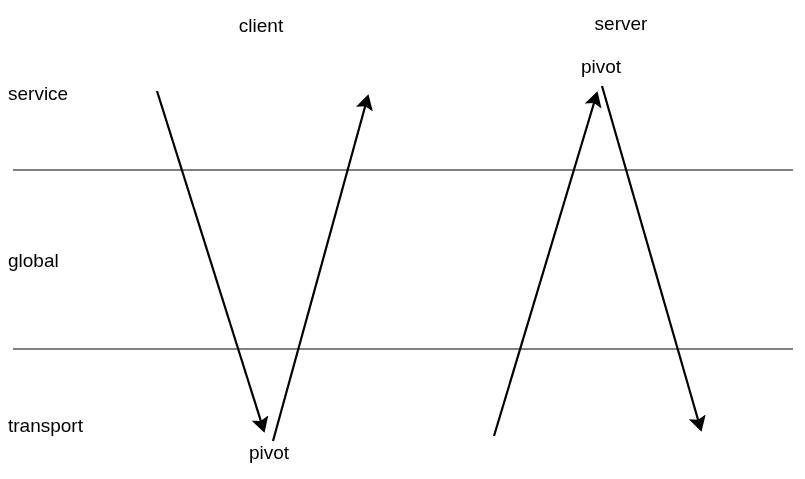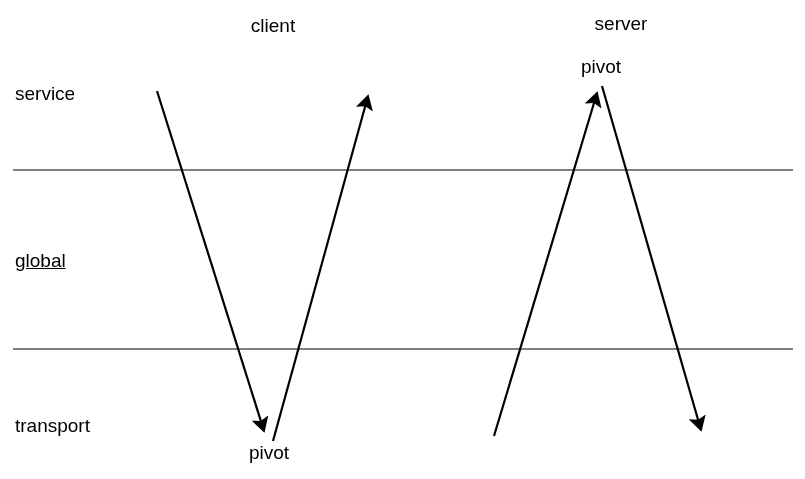--- a/index.html
+++ b/index.html
@@ -25,21 +25,20 @@
   .diagram-label {
     position: absolute;
     font-family: "Liberation Sans", sans-serif;
     font-size: 19px;
     color: #000000;
     white-space: nowrap;
     line-height: 1;
   }
   .layer-label {
     left: 8px;
-    margin-left: 7px;
   }
   .column-label,
   .pivot-label {
     transform: translateX(-50%);
   }
 </style>
 </head>
 <body>
 
 <div id="diagram-root">
@@ -56,23 +55,23 @@
 
     <line x1="157" y1="91" x2="264" y2="431" stroke="#000000" stroke-width="2.2" marker-end="url(#arrowhead-black)"></line>
 
     <line x1="273" y1="441" x2="368" y2="96" stroke="#000000" stroke-width="2.2" marker-end="url(#arrowhead-black)"></line>
 
     <line x1="494" y1="436" x2="597" y2="93" stroke="#000000" stroke-width="2.2" marker-end="url(#arrowhead-black)"></line>
 
     <line x1="602" y1="86" x2="701" y2="430" stroke="#000000" stroke-width="2.2" marker-end="url(#arrowhead-black)"></line>
   </svg>
 
-  <div class="diagram-label column-label" style="left:273px; top:16px;">client</div>
+  <div class="diagram-label column-label" style="left:261px; top:16px;">client</div>
   <div class="diagram-label column-label" style="left:605px; top:14px;margin-left:16px;">server</div>
 
   <div class="diagram-label layer-label" style="top:84px;">service</div>
-  <div class="diagram-label layer-label" style="top:251px;text-decoration:underline;">global</div>
+  <div class="diagram-label layer-label" style="top:251px;">global</div>
   <div class="diagram-label layer-label" style="top:416px;">transport</div>
 
   <div class="diagram-label pivot-label" style="left:269px; top:443px;">pivot</div>
   <div class="diagram-label pivot-label" style="left:601px; top:57px;">pivot</div>
 
 </div>
 
 </body></html>

